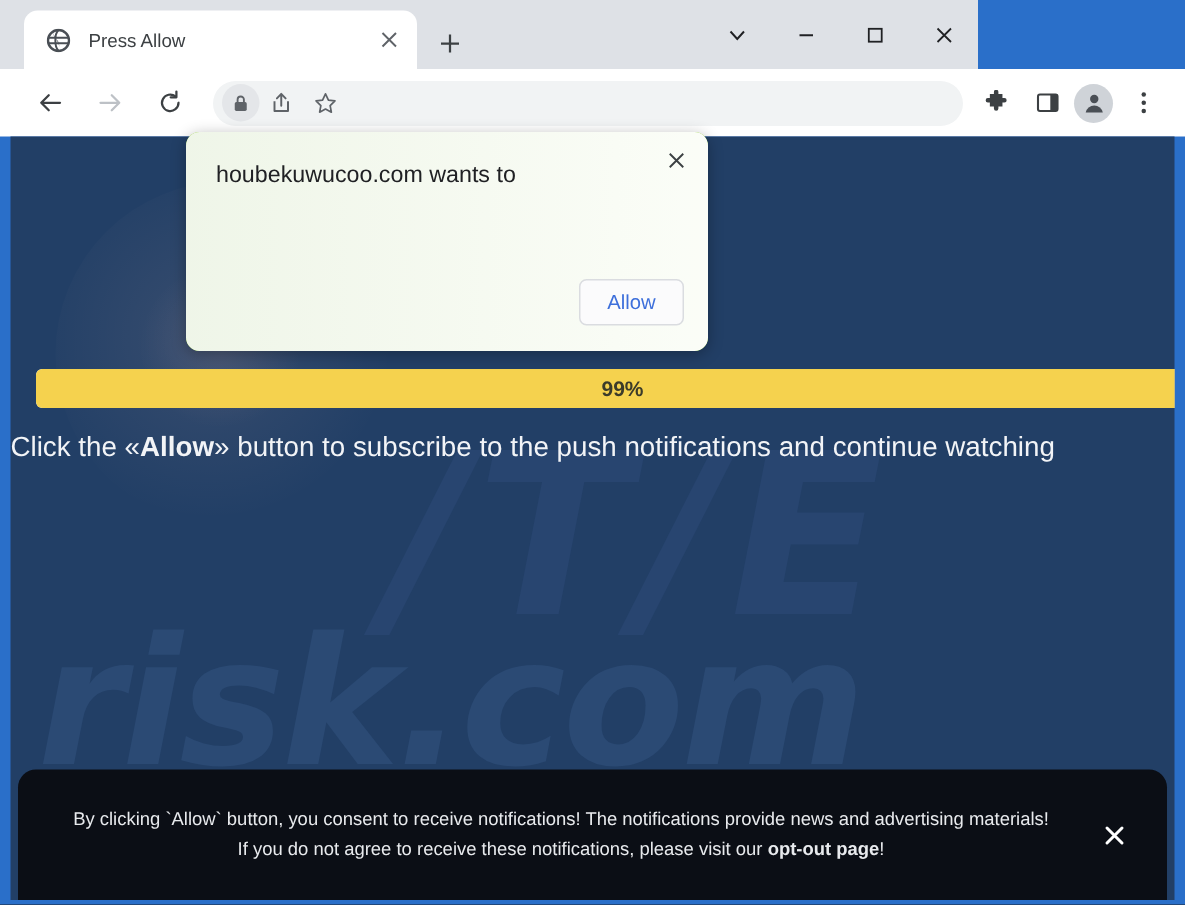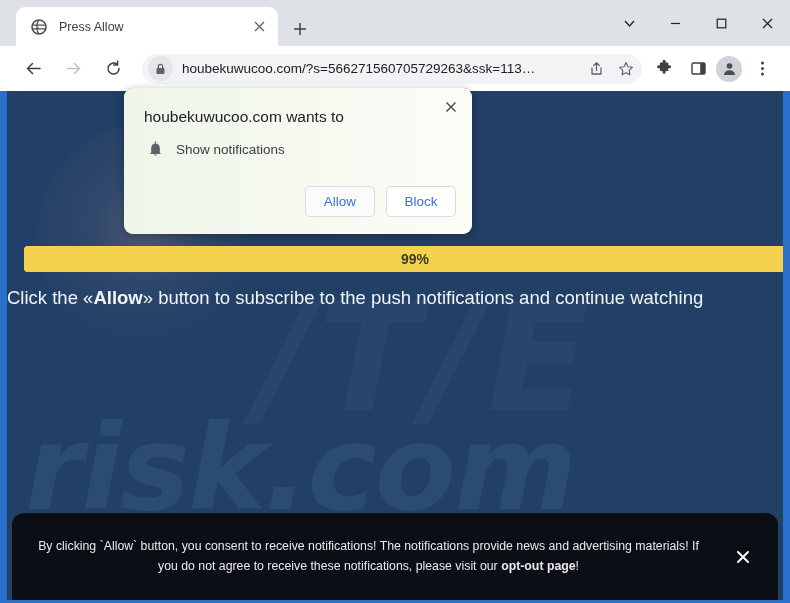--- a/index.html
+++ b/index.html
@@ -20,21 +20,21 @@
     position: absolute;
     inset: 0;
     background: #2a6fc9;
     overflow: hidden;
   }
 
   
   #tabstrip {
     position: absolute;
     left: 0; top: 0;
-    width: 790px; height: 46px;
+    width: 652px; height: 46px;
     background: #dee1e6;
   }
   #tab {
     position: absolute;
     left: 16px; top: 7px;
     width: 262px; height: 39px;
     background: #ffffff;
     border-radius: 9px 9px 0 0;
     display: flex;
     align-items: center;
@@ -247,21 +247,21 @@
     left: 5px; bottom: 0;
     width: 766px; height: 87px;
     background: #0b0e15;
     border-radius: 12px 12px 0 0;
     display: flex;
     align-items: center;
     box-sizing: border-box;
   }
   #consent-text {
     flex: 1 1 auto;
-    padding: 0 22px 0 25px;
+    padding: 0 22px 0 36px;
     text-align: center;
     font-size: 12.3px;
     line-height: 1.55;
     color: #e8eaed;
   }
   #consent-text b { font-weight: 700; }
   #consent-close {
     flex: 0 0 auto;
     width: 56px;
     display: flex; align-items: center; justify-content: center;
@@ -409,21 +409,20 @@
       </svg>
     </div>
 
     <div id="omnibox">
       <span id="lock-badge">
         <svg width="11" height="12" viewBox="0 0 11 12">
           <rect x="1.5" y="5" width="8" height="6" rx="1.1" fill="currentColor"></rect>
           <path d="M3.4 5 V3.4 A2.1 2.1 0 0 1 7.6 3.4 V5" stroke="currentColor" stroke-width="1.25" fill="none"></path>
         </svg>
       </span>
-      <span id="omnibox-url">houbekuwucoo.com/?s=566271560705729263&amp;ssk=113…</span>
       <span id="omnibox-share">
         <svg width="15" height="15" viewBox="0 0 15 15">
           <path d="M3 6.5 V13 H12 V6.5" stroke="currentColor" stroke-width="1.3" fill="none" stroke-linejoin="round"></path>
           <path d="M7.5 9.5 V1.8 M4.6 4.6 L7.5 1.6 L10.4 4.6" stroke="currentColor" stroke-width="1.3" fill="none" stroke-linecap="round" stroke-linejoin="round"></path>
         </svg>
       </span>
       <span id="omnibox-star">
         <svg width="16" height="16" viewBox="0 0 16 16">
           <path d="M8 1.6 L9.95 5.7 L14.3 6.3 L11.1 9.4 L11.9 13.8 L8 11.7 L4.1 13.8 L4.9 9.4 L1.7 6.3 L6.05 5.7 Z" stroke="currentColor" stroke-width="1.15" fill="none" stroke-linejoin="round"></path>
         </svg>
@@ -491,30 +490,19 @@
     <div id="perm-dialog-inner"></div>
 
     <div id="perm-close">
       <svg width="12" height="12" viewBox="0 0 12 12">
         <path d="M1.5 1.5 L10.5 10.5 M10.5 1.5 L1.5 10.5" stroke="currentColor" stroke-width="1.25" fill="none"></path>
       </svg>
     </div>
 
     <div id="perm-title">houbekuwucoo.com wants to</div>
 
-    <div id="perm-row">
-      <span id="perm-bell">
-        <svg width="15" height="17" viewBox="0 0 15 17">
-          <path d="M7.5 1.2 C7.5 0.4 7.5 0.4 7.5 1.2 M3.2 11.4 V6.9 A4.3 4.3 0 0 1 11.8 6.9 V11.4 L13 12.9 H2 Z" fill="currentColor"></path>
-          <rect x="6.8" y="0.2" width="1.4" height="2.2" rx="0.7" fill="currentColor"></rect>
-          <path d="M5.9 13.6 A1.7 1.7 0 0 0 9.1 13.6 Z" fill="currentColor"></path>
-        </svg>
-      </span>
-      <span id="perm-row-label">Show notifications</span>
-    </div>
 
     <div id="perm-actions">
       <button class="perm-btn" id="perm-allow">Allow</button>
-      <button class="perm-btn" id="perm-block">Block</button>
     </div>
   </div>
 
 </div>
 
 </body></html>

